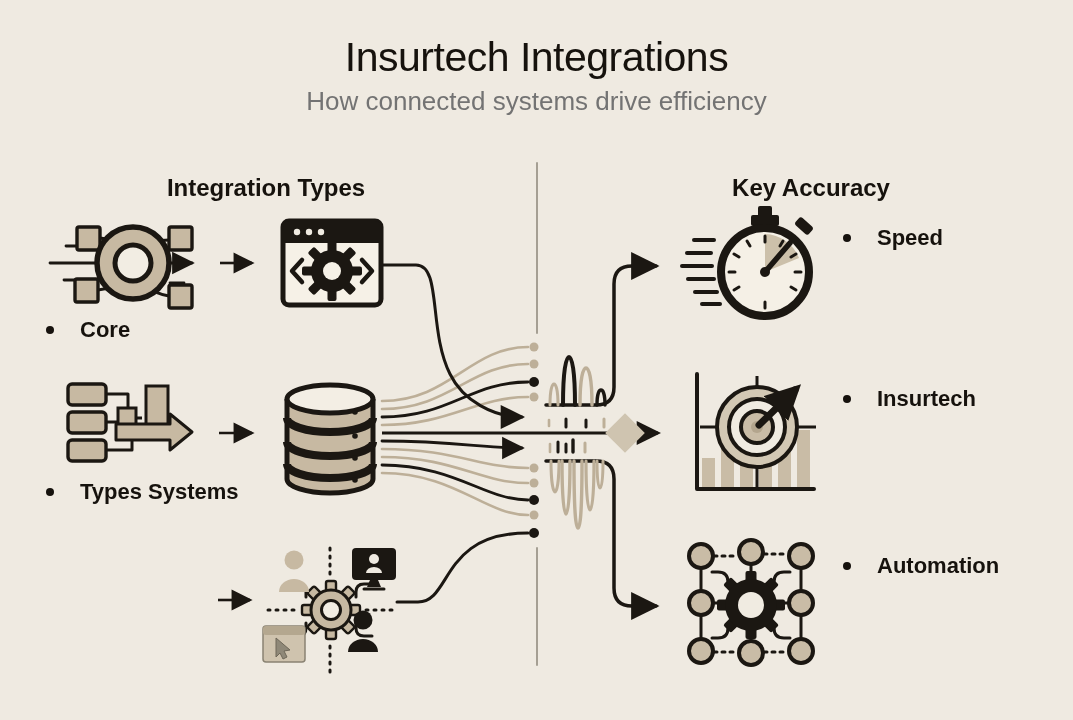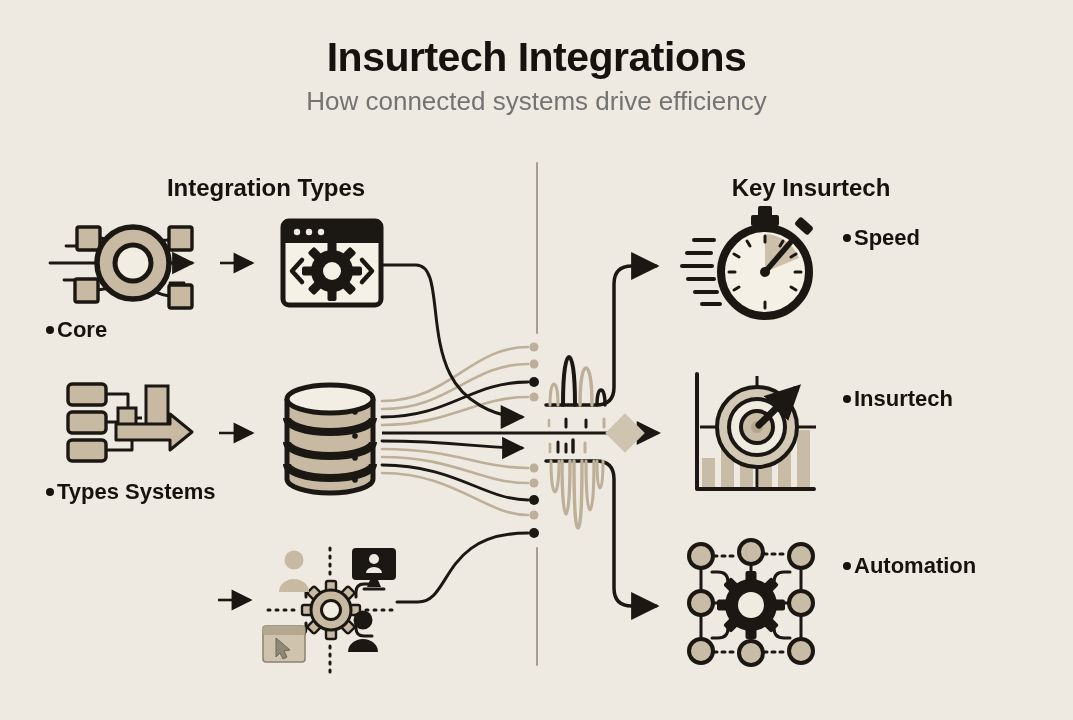--- a/index.html
+++ b/index.html
@@ -1,38 +1,38 @@
 <!DOCTYPE html>
 <html><head>
 <meta charset="utf-8">
 <style>
   html,body{margin:0;padding:0;background:#EFEAE1;}
   .canvas{position:relative;width:1073px;height:720px;background:#EFEAE1;overflow:hidden;
           font-family:"Liberation Sans",sans-serif;color:#16120D;}
   .title{position:absolute;left:0;right:0;top:34px;text-align:center;
-         font-size:41px;font-weight:700;letter-spacing:-0.5px;color:#16120D;}
+         font-size:41px;font-weight:400;letter-spacing:-0.5px;color:#16120D;}
   .subtitle{position:absolute;left:0;right:0;top:86px;text-align:center;
             font-size:26px;font-weight:400;color:#737373;}
   .col-header{position:absolute;font-size:24px;font-weight:700;color:#16120D;text-align:center;margin-top:18px;}
   .col-header.left{left:100px;width:332px;top:156px;}
   .col-header.right{left:692px;width:238px;top:156px;}
-  .item-label{position:absolute;display:flex;align-items:center;gap:3px;
+  .item-label{position:absolute;display:flex;align-items:center;gap:26px;
               font-size:22px;font-weight:700;color:#16120D;white-space:nowrap;}
   .dot{width:8px;height:8px;border-radius:50%;background:#16120D;flex:0 0 auto;}
   svg.layer{position:absolute;left:0;top:0;}
 </style>
 </head>
 <body>
 
 <div class="canvas">
 
   <div class="title">Insurtech Integrations</div>
   <div class="subtitle">How connected systems drive efficiency</div>
   <div class="col-header left">Integration Types</div>
-  <div class="col-header right">Key Insurtech</div>
+  <div class="col-header right">Key Accuracy</div>
 
   <svg class="layer" width="1073" height="720" viewBox="0 0 1073 720">
     <defs>
       <marker id="ah" markerWidth="9" markerHeight="9" refX="7.6" refY="4.5" orient="auto">
         <path d="M0.5,0.5 L8.6,4.5 L0.5,8.5 z" fill="#1B1712"></path>
       </marker>
       <marker id="ahBig" markerWidth="5" markerHeight="5" refX="3.8" refY="2.5" orient="auto">
         <path d="M0,0 L5,2.5 L0,5 z" fill="#1B1712"></path>
       </marker>
     </defs>

